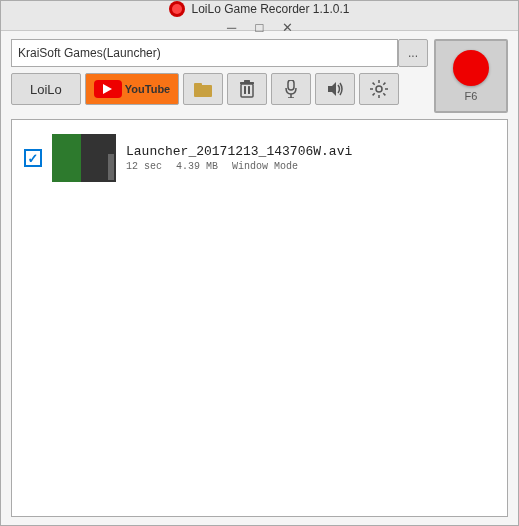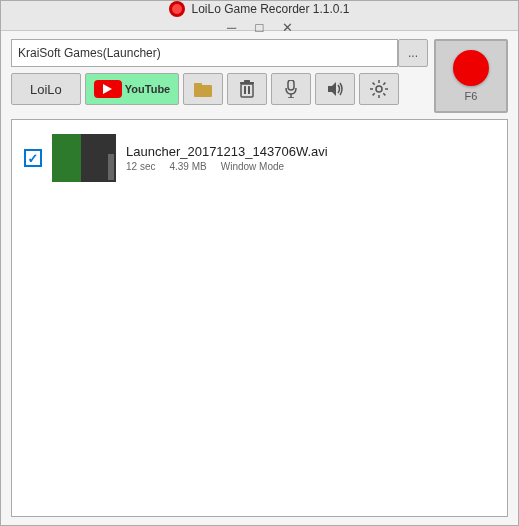--- a/index.html
+++ b/index.html
@@ -179,21 +179,21 @@
       border: 1px solid #aaa;
       height: 32px;
       padding: 0 18px;
       font-size: 13px;
       color: #333;
       cursor: pointer;
       border-radius: 2px;
     }
 
     .btn-youtube {
-      background: #86efac;
+      background: #f97316;
       border: 1px solid #aaa;
       height: 32px;
       padding: 0 8px;
       cursor: pointer;
       display: flex;
       align-items: center;
       justify-content: center;
       border-radius: 2px;
       gap: 3px;
     }
@@ -302,20 +302,21 @@
     .thumb-bar {
       width: 6px;
       height: 60%;
       background: #666;
     }
 
     .recording-info {
       display: flex;
       flex-direction: column;
       gap: 2px;
+      font-family: Liberation Mono, monospace;
     }
 
     .recording-name {
       font-size: 13px;
       color: #222;
     }
 
     .recording-meta {
       font-size: 10px;
       color: #666;

